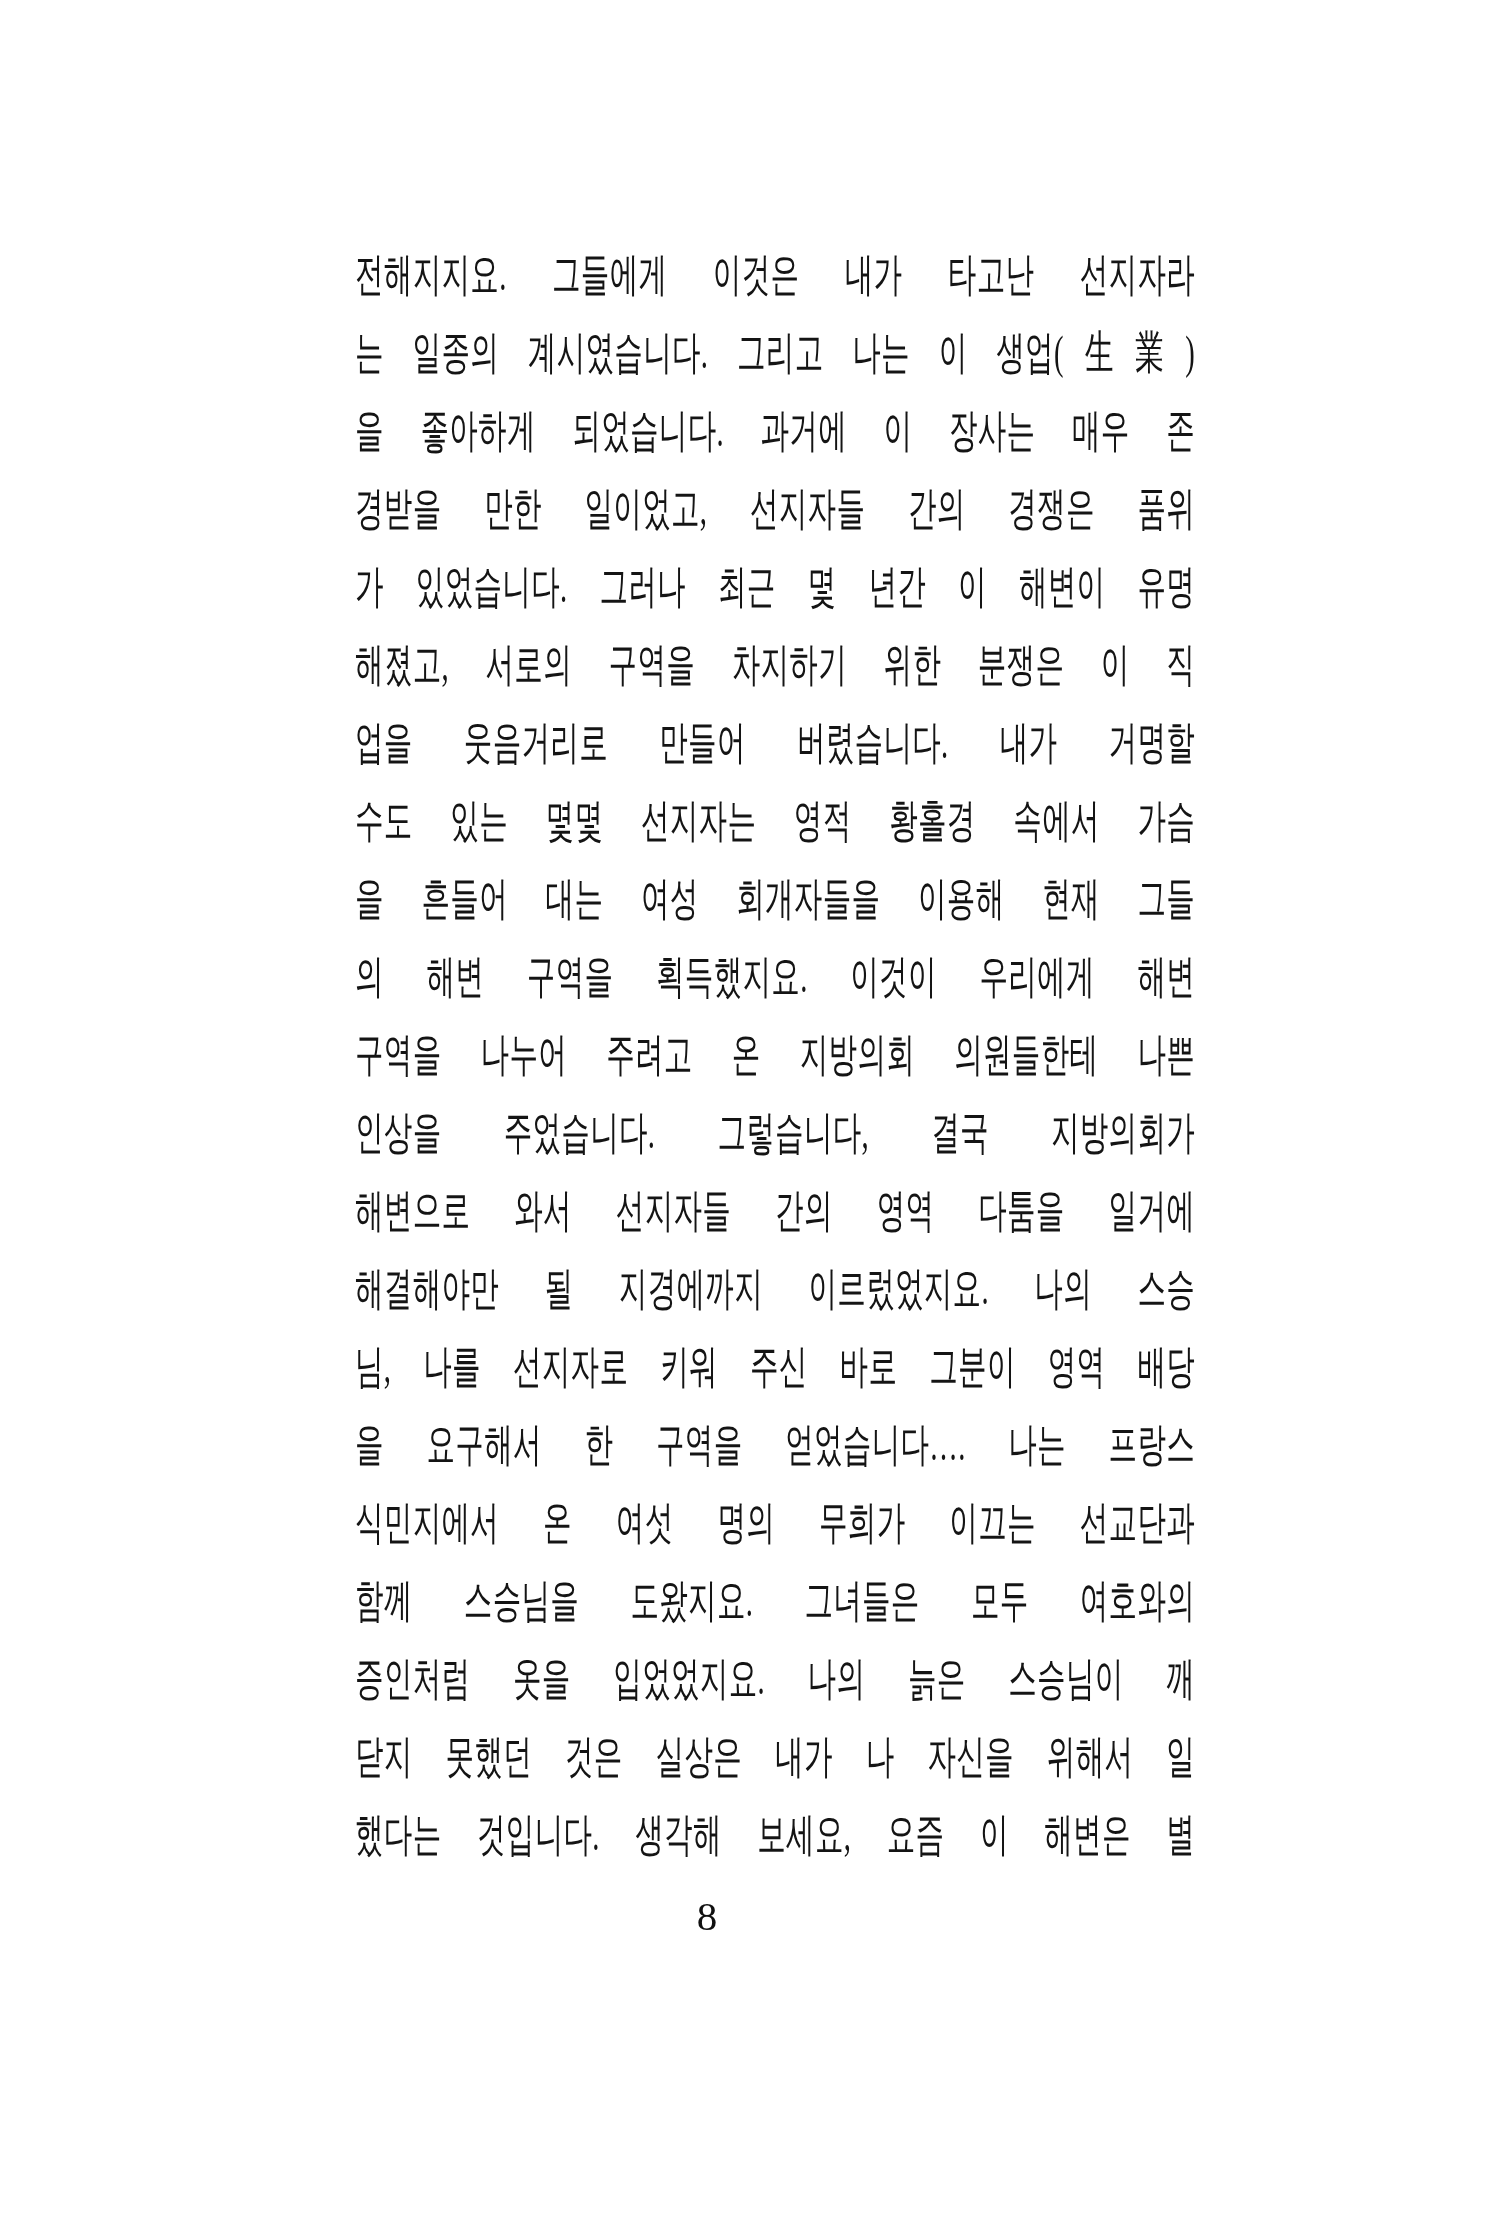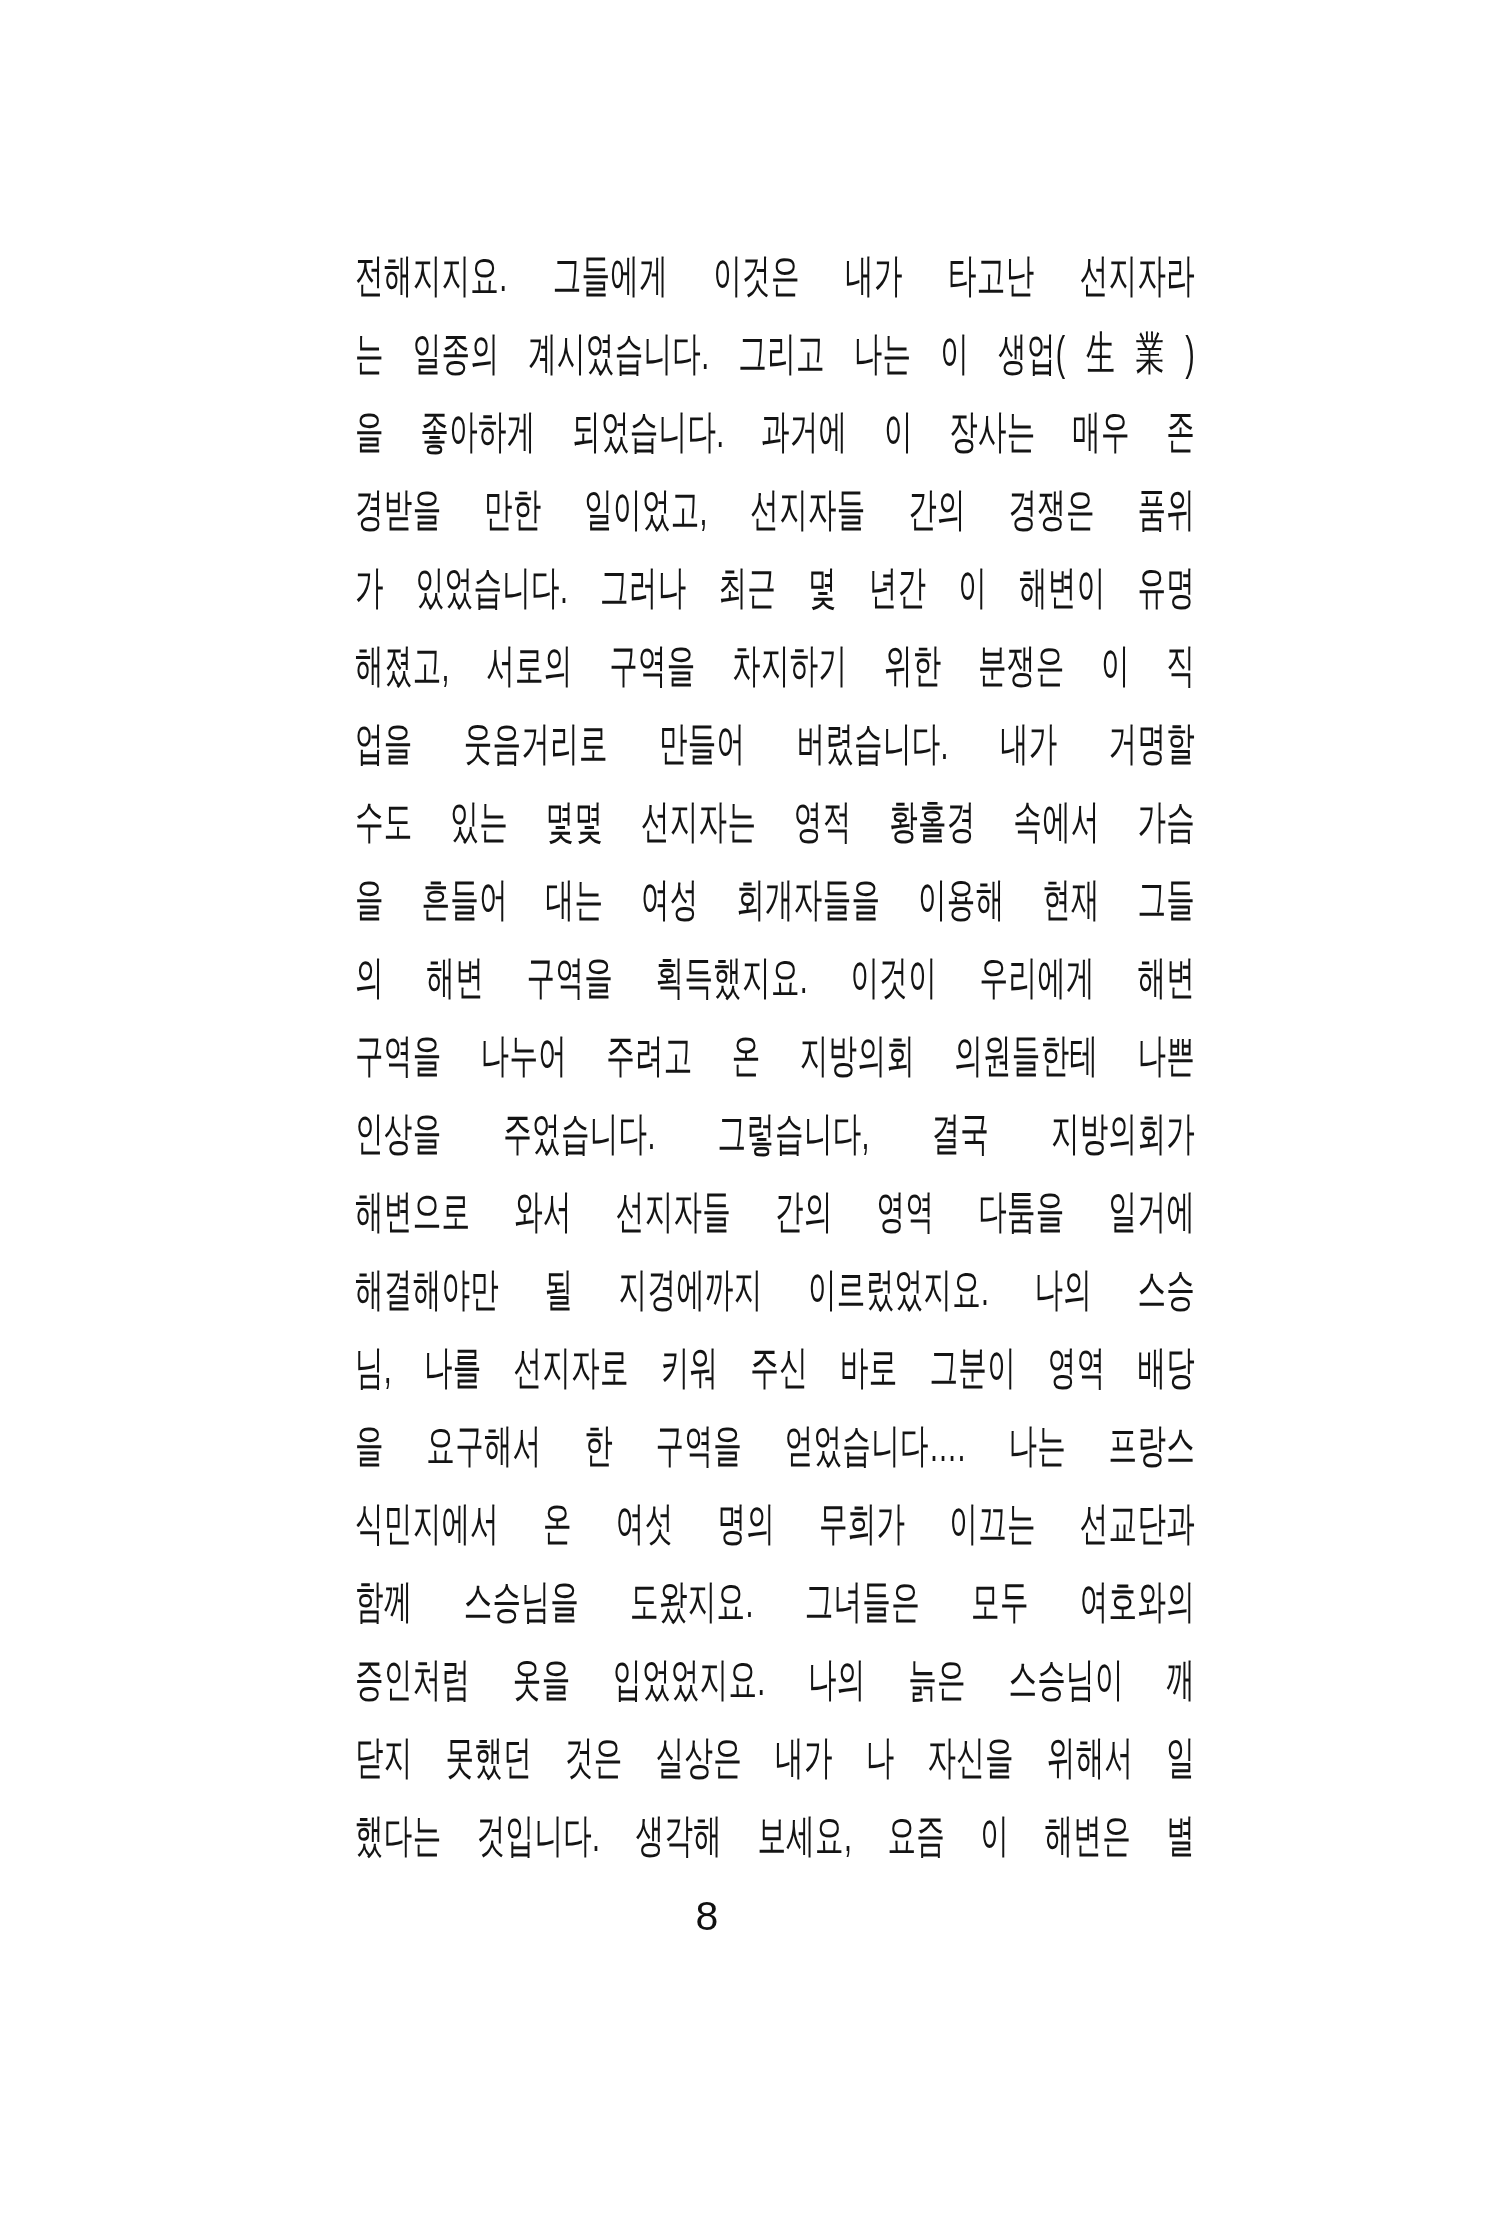--- a/index.html
+++ b/index.html
@@ -6,21 +6,21 @@
     margin: 0;
     padding: 0;
     background: #ffffff;
   }
   .page {
     position: relative;
     width: 1512px;
     height: 2220px;
     background: #ffffff;
     overflow: hidden;
-    font-family: Liberation Sans, sans-serif;
+    font-family: Liberation Serif, serif;
     color: #141414;
   }
   
   .textblock {
     position: absolute;
     left: 355px;
     top: 236px;
     width: 1355px;
     transform: scaleX(0.62);
     transform-origin: 0 0;

